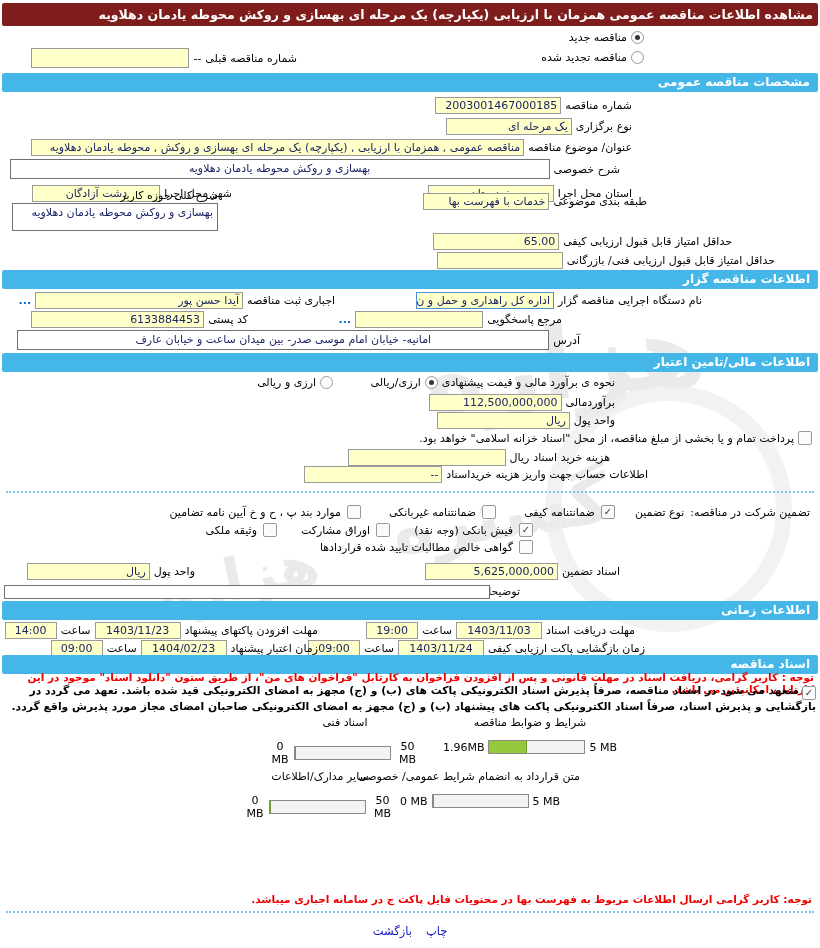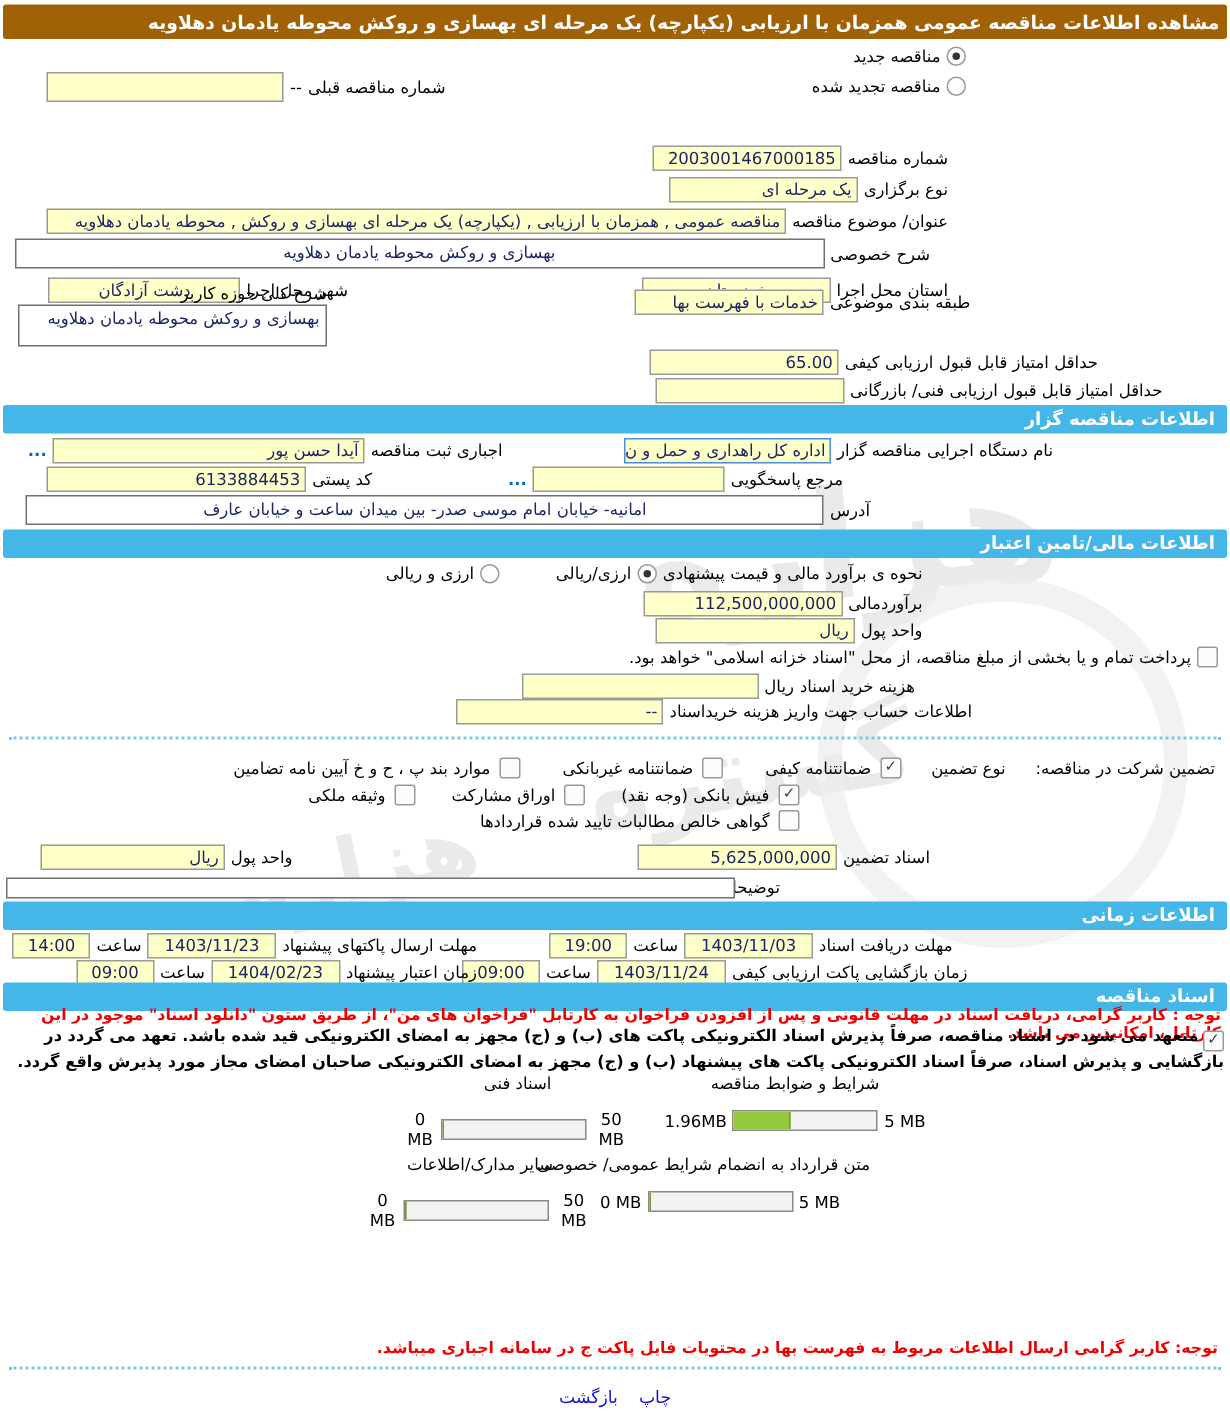--- a/index.html
+++ b/index.html
@@ -5,21 +5,21 @@
   html,body{margin:0;padding:0;background:#fff;}
   #page{position:relative;width:820px;height:948px;background:#fff;overflow:hidden;
         direction:rtl;font-family:"DejaVu Sans",sans-serif;font-size:11px;color:#000;}
   
   .wm{position:absolute;z-index:0;color:#e7e7e7;font-weight:bold;pointer-events:none;opacity:.85;}
   .wm.circ{border:16px solid #ececec;border-radius:50%;opacity:.7;}
   
   .sechdr{position:absolute;left:2px;right:2px;height:19px;line-height:19px;background:#45b6e8;
           color:#fff;font-weight:bold;font-size:12px;padding-right:8px;border-radius:2px;
           box-sizing:border-box;z-index:1;}
-  .titlebar{position:absolute;top:3px;left:2px;right:2px;height:23px;line-height:23px;background:#a16207;
+  .titlebar{position:absolute;top:3px;left:2px;right:2px;height:23px;line-height:23px;background:#7f1d1d;
           color:#fff;font-weight:bold;font-size:12.5px;padding-right:5px;border-radius:2px;box-sizing:border-box;z-index:1;}
   
   .row{position:absolute;display:flex;align-items:center;gap:4px;white-space:nowrap;z-index:1;}
   .lb{color:#000;}
   .inp{background:#ffffc8;border:1px solid #9a9a9a;height:15px;line-height:15px;padding:0 3px;
        font-size:11px;color:#1c2566;overflow:hidden;flex:none;text-align:right;}
   .inp.num{direction:ltr;text-align:right;}
   .inp.ctr{direction:ltr;text-align:center;}
   .inp.sel{border:1px solid #4a90d9;}
   .wbox{background:#fff;border:1px solid #707070;height:18px;line-height:18px;text-align:center;
@@ -72,20 +72,21 @@
   <div class="row" style="top:51px;right:176px">
     <span class="rd"></span>
     <span class="lb">مناقصه تجدید شده</span>
   </div>
   <div class="row" style="top:48px;right:523px">
     <span class="lb">شماره مناقصه قبلی</span>
     <span class="lb">--</span>
     <div class="inp w150" style="height:18px;line-height:18px"></div>
   </div>
 
+  <div class="sechdr" style="top:73px">مشخصات مناقصه عمومی</div>
 
   <div class="row" style="top:97px;right:188px">
     <span class="lb">شماره مناقصه</span>
     <div class="inp num w118">2003001467000185</div>
   </div>
 
   <div class="row" style="top:118px;right:188px">
     <span class="lb">نوع برگزاری</span>
     <div class="inp w118">یک مرحله ای</div>
   </div>
@@ -187,21 +188,21 @@
   </div>
   <div class="row" style="top:466px;right:172px">
     <span class="lb">اطلاعات حساب جهت واریز هزینه خریداسناد</span>
     <div class="inp w130">--</div>
   </div>
 
   <div class="dotsep" style="top:491px"></div>
 
   <div class="row" style="top:505px;right:10px;gap:6px">
     <span class="lb">تضمین شرکت در مناقصه:</span>
-    <span class="lb" style="margin-right:14px">نوع  تضمین</span>
+    <span class="lb" style="">نوع  تضمین</span>
     <span class="cb on" style="margin-right:14px">✓</span>
     <span class="lb">ضمانتنامه کیفی</span>
     <span class="cb" style="margin-right:22px">✓</span>
     <span class="lb">ضمانتنامه غیربانکی</span>
     <span class="cb" style="margin-right:22px">✓</span>
     <span class="lb">موارد بند پ ، ح و خ آیین نامه تضامین</span>
   </div>
   <div class="row" style="top:523px;right:287px;gap:6px">
     <span class="cb on">✓</span>
     <span class="lb">فیش بانکی (وجه نقد)</span>
@@ -231,21 +232,21 @@
 
   <div class="sechdr" style="top:601px">اطلاعات زمانی</div>
 
   <div class="row" style="top:622px;right:185px">
     <span class="lb">مهلت دریافت اسناد</span>
     <div class="inp ctr w78">1403/11/03</div>
     <span class="lb">ساعت</span>
     <div class="inp ctr w44">19:00</div>
   </div>
   <div class="row" style="top:622px;right:502px">
-    <span class="lb">مهلت ارسال پاکتهای  پیشنهاد</span>
+    <span class="lb">مهلت افزودن پاکتهای  پیشنهاد</span>
     <div class="inp ctr w78">1403/11/23</div>
     <span class="lb">ساعت</span>
     <div class="inp ctr w44">14:00</div>
   </div>
   <div class="row" style="top:640px;right:175px">
     <span class="lb">زمان بازگشایی پاکت ارزیابی کیفی</span>
     <div class="inp ctr w78">1403/11/24</div>
     <span class="lb">ساعت</span>
     <div class="inp ctr w44">09:00</div>
   </div>

